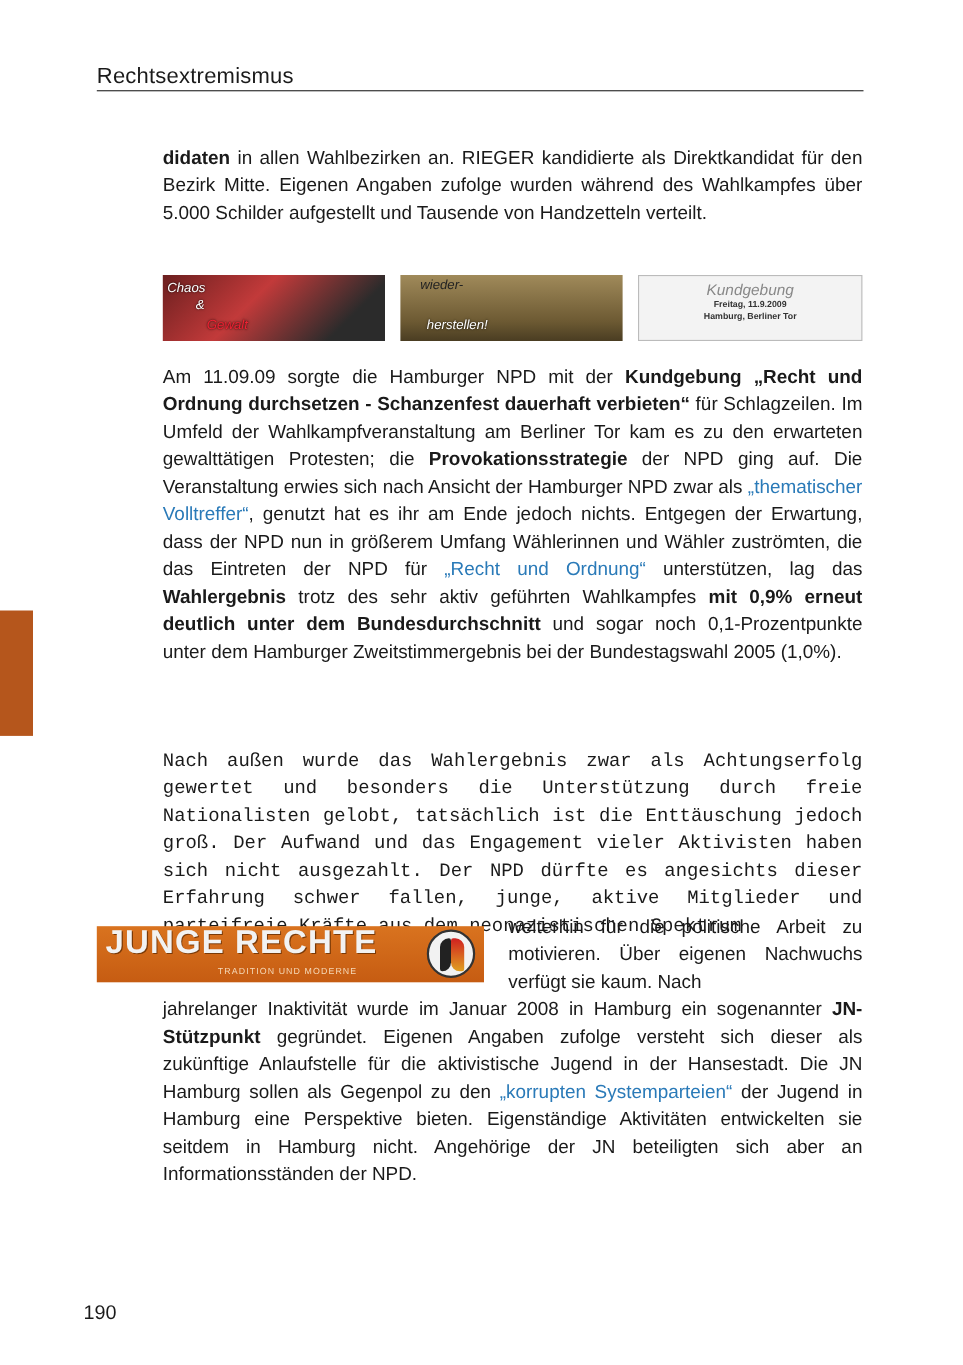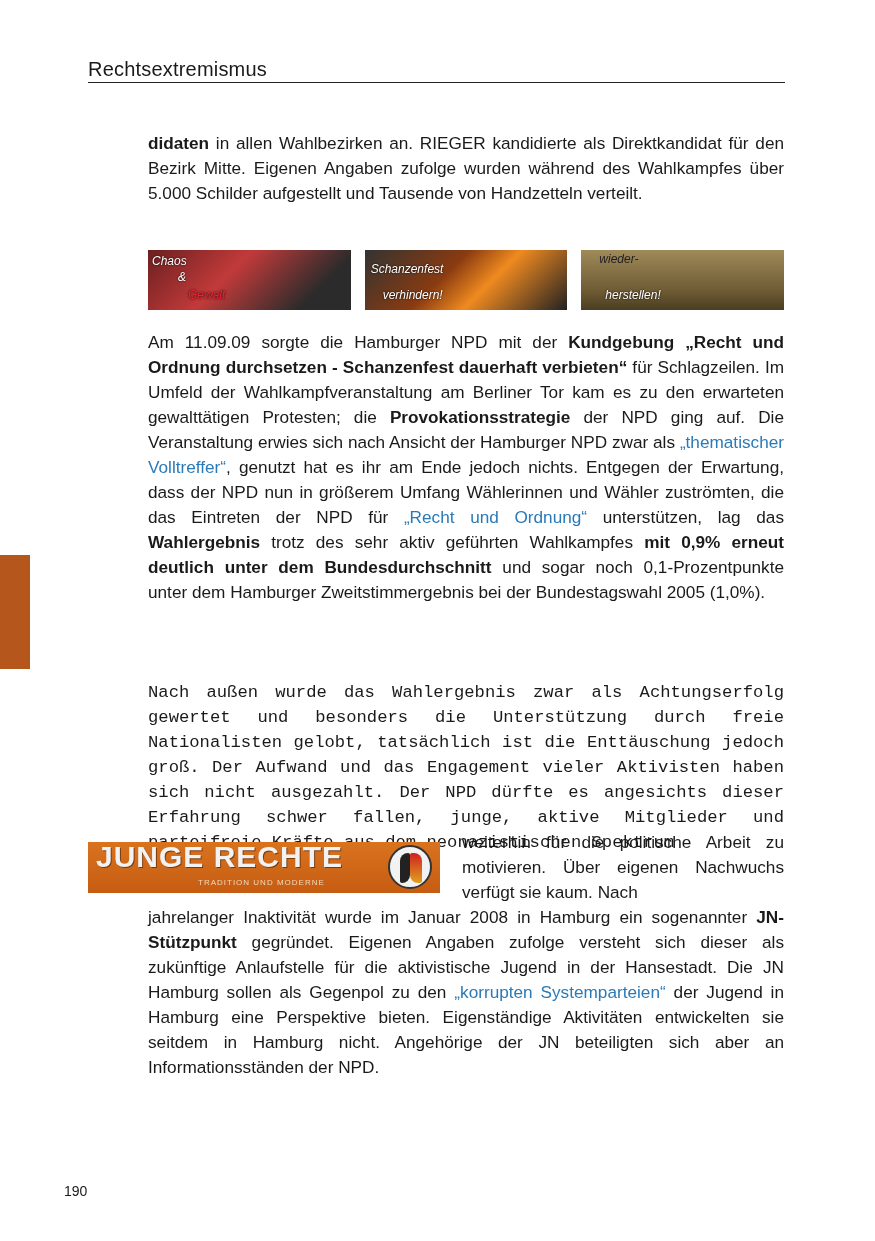--- a/index.html
+++ b/index.html
@@ -25,44 +25,45 @@
   .tile span { position:absolute; color:#fff; font-size:12px; text-shadow:0 0 2px #000; }
   .t5 .big { position:static; display:block; color:#888; font-size:14px; text-shadow:none; margin-top:4px; }
   .t5 .small { position:static; display:block; color:#333; font-size:8px; font-weight:bold; text-shadow:none; font-style:normal; line-height:11px; }
   .jr-logo { position:absolute; left:88px; top:842px; width:352px; height:51px;
              background:linear-gradient(180deg,#d9731f,#c65c12); display:flex; align-items:flex-start; }
   .jr-title { color:#f2f2f2; font-weight:bold; font-size:30px; letter-spacing:1px; margin-left:8px; line-height:30px; text-shadow:1px 1px 0 #7a3a08; }
   .jr-sub { position:absolute; left:110px; top:36px; color:#f5d9b8; font-size:8px; letter-spacing:1px; }
   .jr-emblem { position:absolute; right:8px; top:3px; width:44px; height:44px; border-radius:50%; background:#f2f2f2; border:2px solid #333; box-sizing:border-box; }
   .jr-emblem::before { content:""; position:absolute; left:10px; top:6px; width:10px; height:30px; background:#222; border-radius:8px 2px 8px 2px; }
   .jr-emblem::after { content:""; position:absolute; left:20px; top:6px; width:12px; height:30px; background:linear-gradient(180deg,#d02020,#e0a020); border-radius:2px 8px 2px 8px; }
-  .page-num { position:absolute; left:64px; top:1183px; font-size:14px; }
+  .page-num { position:absolute; left:76px; top:1183px; font-size:18px; }
 </style>
 </head>
 <body>
 
 <div class="header">Rechtsextremismus</div>
 <div class="header-rule"></div>
 <div class="side-tab"></div>
 
 <div class="para p1"><b>didaten</b><span> in allen Wahlbezirken an. RIEGER kandidierte als Direktkandidat für den Bezirk Mitte. Eigenen Angaben zufolge wurden während des Wahlkampfes über 5.000 Schilder aufgestellt und Tausende von Handzetteln verteilt.</span></div>
 
 <div class="banner">
   <div class="tile t1">
     <span style="left:4px;top:4px">Chaos</span>
     <span style="left:30px;top:20px">&amp;</span>
     <span style="left:40px;top:38px;color:#e23">Gewalt</span>
   </div>
-  <div class="tile t2">
-    <span style="left:6px;top:12px">Schanzenfest</span>
-    <span style="left:18px;top:38px">verhindern!</span>
-  </div>
   <div class="tile t4">
     <span style="left:18px;top:2px;color:#222;text-shadow:none">wieder-</span>
     <span style="left:24px;top:38px">herstellen!</span>
+  </div>
+  <div class="tile t5">
+    <span class="big">Kundgebung</span>
+    <span class="small">Freitag, 11.9.2009</span>
+    <span class="small">Hamburg, Berliner Tor</span>
   </div>
 </div>
 
 <div class="para p2"><span>Am 11.09.09 sorgte die Hamburger NPD mit der </span><b>Kundgebung „Recht und Ordnung durchsetzen - Schanzenfest dauerhaft verbieten“</b><span> für Schlagzeilen. Im Umfeld der Wahlkampfveranstaltung am Berliner Tor kam es zu den erwarteten gewalttätigen Protesten; die </span><b>Provokationsstrategie</b><span> der NPD ging auf. Die Veranstaltung erwies sich nach Ansicht der Hamburger NPD zwar als </span><span class="hl">„thematischer Volltreffer“</span><span>, genutzt hat es ihr am Ende jedoch nichts. Entgegen der Erwartung, dass der NPD nun in größerem Umfang Wählerinnen und Wähler zuströmten, die das Eintreten der NPD für </span><span class="hl">„Recht und Ordnung“</span><span> unterstützen, lag das </span><b>Wahlergebnis</b><span> trotz des sehr aktiv geführten Wahlkampfes </span><b>mit 0,9% erneut deutlich unter dem Bundesdurchschnitt</b><span> und sogar noch 0,1-Prozentpunkte unter dem Hamburger Zweitstimmergebnis bei der Bundestagswahl 2005 (1,0%).</span></div>
 
 <div class="para p3">Nach außen wurde das Wahlergebnis zwar als Achtungserfolg gewertet und besonders die Unterstützung durch freie Nationalisten gelobt, tatsächlich ist die Enttäuschung jedoch groß. Der Aufwand und das Engagement vieler Aktivisten haben sich nicht ausgezahlt. Der NPD dürfte es angesichts dieser Erfahrung schwer fallen, junge, aktive Mitglieder und parteifreie Kräfte aus dem neonazistischen Spektrum</div>
 <div class="para p3-tail" style="top:830px">weiterhin für die politische Arbeit zu motivieren. Über eigenen Nachwuchs verfügt sie kaum. Nach</div>
 
 <div class="jr-logo">
   <div class="jr-title">JUNGE RECHTE</div>

